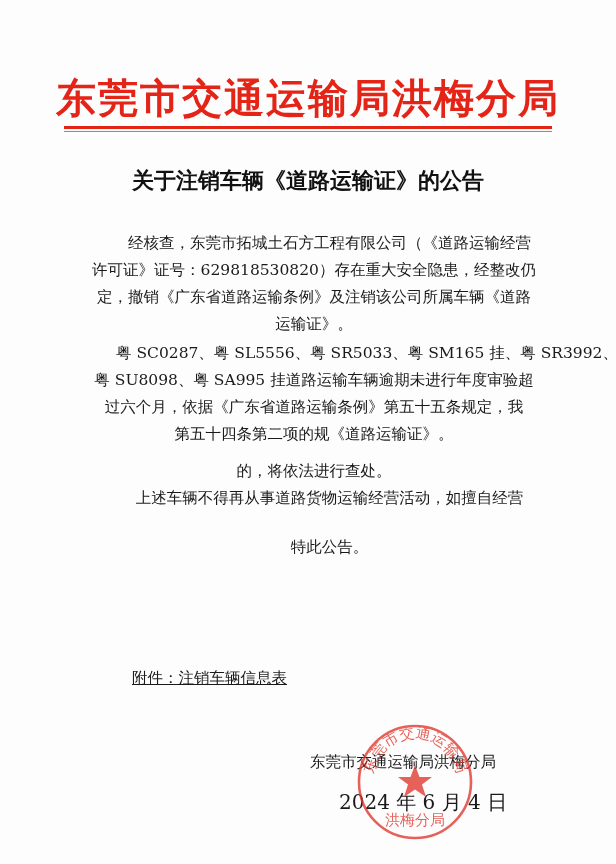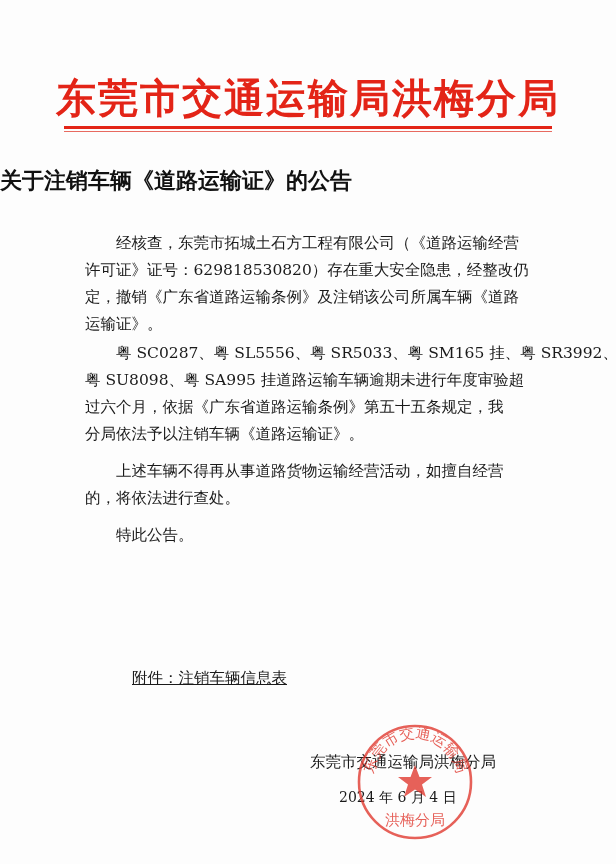--- a/index.html
+++ b/index.html
@@ -3,28 +3,28 @@
 <meta charset="utf-8">
 <style>
   html, body { margin:0; padding:0; }
   body { width:616px; height:864px; background:#fdfdfd; position:relative; overflow:hidden;
          font-family:"DejaVu Serif","Liberation Serif",serif; color:#1a1a1a; }
   .header-title { position:absolute; left:0; width:616px; top:72px; text-align:center;
          font-family:"DejaVu Sans","Liberation Sans",sans-serif; font-weight:bold;
          font-size:40px; letter-spacing:2px; color:#e32417; line-height:52px; }
   .rule-thick { position:absolute; left:64px; width:488px; top:126px; height:3px; background:#e32417; }
   .rule-thin { position:absolute; left:64px; width:488px; top:131px; height:1px; background:#e86a60; }
-  .doc-title { position:absolute; left:0; width:616px; top:166px; 
+  .doc-title { position:absolute; left:0; width:616px; top:166px; text-align:center;
          font-family:"DejaVu Sans","Liberation Sans",sans-serif; font-weight:bold; font-size:22px; color:#111; }
   .body { position:absolute; left:85px; width:458px; top:230px; font-size:15.5px; line-height:27px; }
-  .line { display:block; white-space:nowrap; }
+  .line { display:block; white-space:nowrap;text-align:center; }
   .line.indent { padding-left:31px; }
   .attach { position:absolute; left:132px; top:668px; font-size:15.5px;text-decoration:underline; }
   .sign { position:absolute; left:310px; top:752px; font-size:15.5px; z-index:1; }
-  .date { position:absolute; left:339px; top:789px; font-size:14px; z-index:1; }
+  .date { position:absolute; left:339px; top:789px; font-size:20px; z-index:1; }
   .seal { position:absolute; left:356px; top:723px; width:118px; height:118px; z-index:2; opacity:0.78; }
 </style>
 </head>
 <body>
 
 <div class="header-title">东莞市交通运输局洪梅分局</div>
 <div class="rule-thick"></div>
 <div class="rule-thin"></div>
 
 <div class="doc-title">关于注销车辆《道路运输证》的公告</div>
@@ -33,27 +33,27 @@
   <div>
     <span class="line indent">经核查，东莞市拓城土石方工程有限公司（《道路运输经营</span>
     <span class="line">许可证》证号：629818530820）存在重大安全隐患，经整改仍</span>
     <span class="line">定，撤销《广东省道路运输条例》及注销该公司所属车辆《道路</span>
     <span class="line">运输证》。</span>
   </div>
   <div style="margin-top:2px;">
     <span class="line indent">粤 SC0287、粤 SL5556、粤 SR5033、粤 SM165 挂、粤 SR3992、</span>
     <span class="line">粤 SU8098、粤 SA995 挂道路运输车辆逾期未进行年度审验超</span>
     <span class="line">过六个月，依据《广东省道路运输条例》第五十五条规定，我</span>
-    <span class="line">分局依法予以注销车辆《道路运输证》。</span>
+    <span class="line">第五十四条第二项的规《道路运输证》。</span>
   </div>
   <div style="margin-top:10px;">
+    <span class="line">的，将依法进行查处。</span>
     <span class="line indent">上述车辆不得再从事道路货物运输经营活动，如擅自经营</span>
-    <span class="line">的，将依法进行查处。</span>
   </div>
-  <div style="margin-top:10px;">
+  <div style="margin-top:22px;">
     <span class="line indent">特此公告。</span>
   </div>
 </div>
 
 <div class="attach">附件：注销车辆信息表</div>
 
 <div class="sign">东莞市交通运输局洪梅分局</div>
 <div class="date">2024 年 6 月 4 日</div>
 
 <svg class="seal" viewBox="0 0 118 118">

